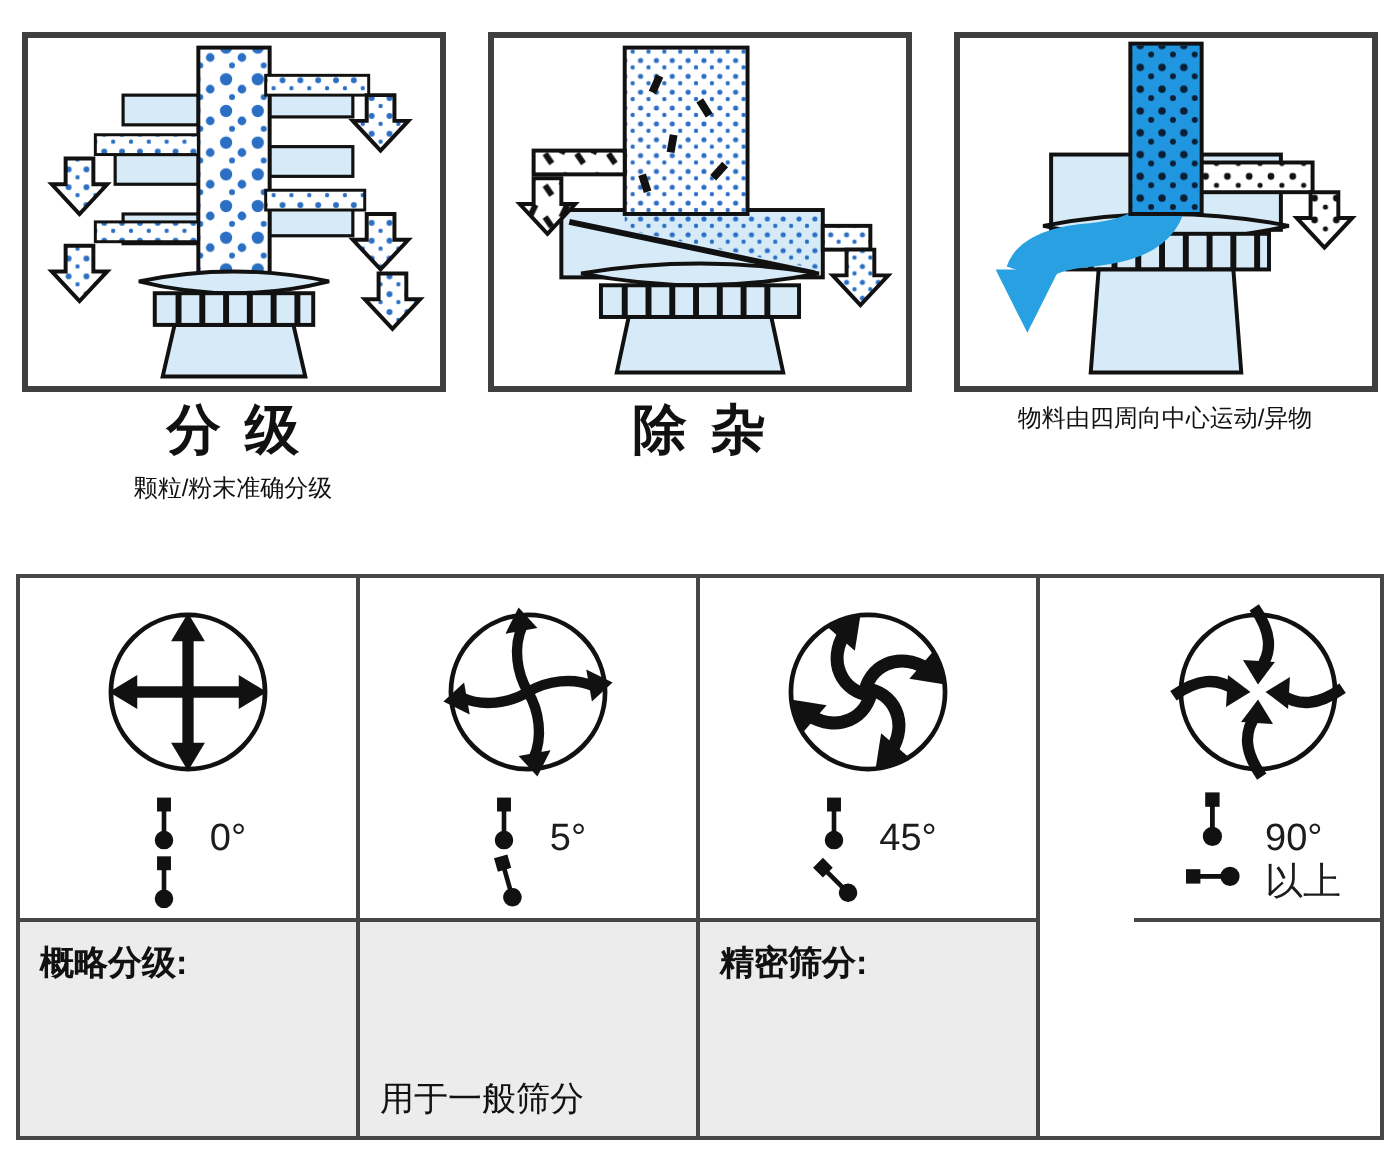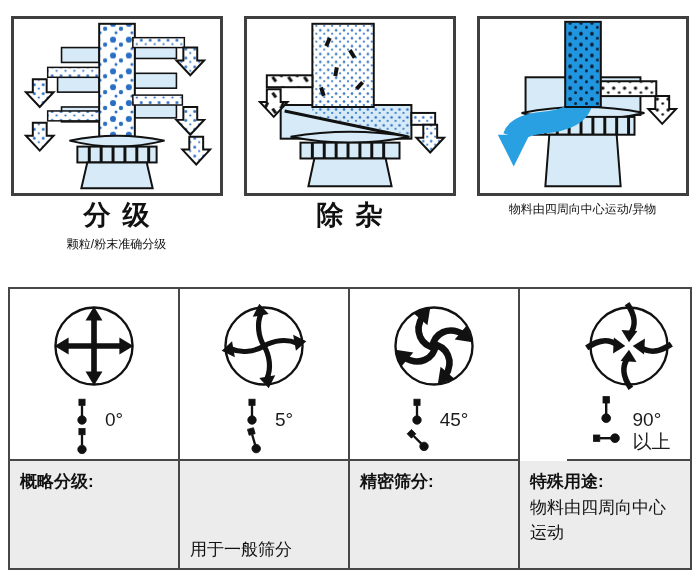--- a/index.html
+++ b/index.html
@@ -354,19 +354,15 @@
     <div class="desc-cell">
       <span class="desc-heading">概略分级:</span>
     </div>
     <div class="desc-cell center-v">
 
       <div>用于一般筛分</div>
     </div>
     <div class="desc-cell">
       <span class="desc-heading">精密筛分:</span>
     </div>
-    <div class="desc-cell last">
-      <span class="desc-heading">特殊用途:</span>
-      <div>物料由四周向中心运动</div>
-    </div>
 
   </div>
 </div>
 
 </body></html>

